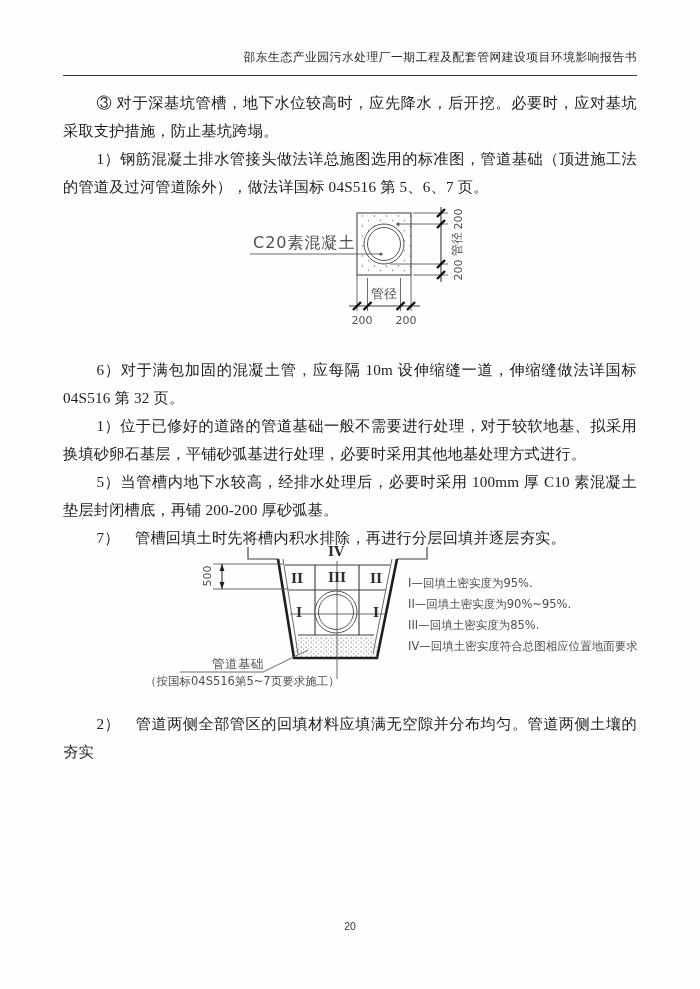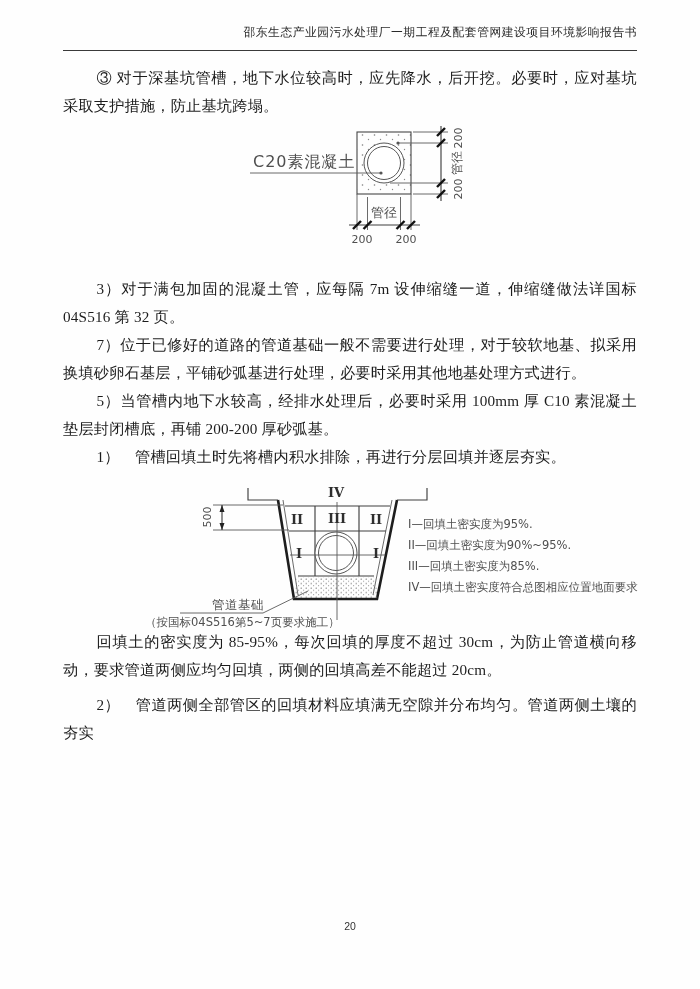--- a/index.html
+++ b/index.html
@@ -2,21 +2,21 @@
 <html><head>
 <meta charset="utf-8">
 <style>
   html,body{margin:0;padding:0;background:#888;}
   .page{
     position:relative;
     width:700px;height:989px;
     background:#fefefe;
     margin:0 auto;
     box-sizing:border-box;
-    padding:20px 63px 0 63px;
+    padding:45px 63px 0 63px;
     font-family:"Liberation Serif","DejaVu Serif",serif;
     color:#1c1c1c;
     overflow:hidden;
   }
   .header{
     margin-top:5px;
     text-align:right;
     font-size:11.8px;
     line-height:15px;
     letter-spacing:0.5px;
@@ -26,24 +26,24 @@
     margin-bottom:13px;
   }
   p.body-par{
     margin:0;
     font-size:15.2px;
     line-height:28px;
     text-align:justify;
     text-indent:2.2em;
     letter-spacing:0.2px;
   }
-  p.mt7{margin-top:7px;}
+  p.mt7{margin-top:23px;}
   .fig-wrap1{height:155px;position:relative;}
   .fig-wrap1 svg{position:absolute;left:177px;top:2px;}
-  .fig-wrap2{height:135px;position:relative;margin-top:22px;}
+  .fig-wrap2{height:135px;position:relative;}
   .fig-wrap2 svg{position:absolute;left:77px;top:-14px;}
   .footer{
     position:absolute;left:0;right:0;bottom:57px;
     text-align:center;
     font-size:10.5px;
     font-family:"Liberation Sans","DejaVu Sans",sans-serif;
     color:#333;
   }
   
   .thin{stroke:#5a5a5a;stroke-width:0.9;fill:none;}
@@ -55,20 +55,21 @@
   .whitefill{fill:#fff;}
 </style>
 </head>
 <body>
 
 <div class="page">
 
   <div class="header">邵东生态产业园污水处理厂一期工程及配套管网建设项目环境影响报告书</div>
 
   <p class="body-par">③ 对于深基坑管槽，地下水位较高时，应先降水，后开挖。必要时，应对基坑采取支护措施，防止基坑跨塌。</p>
+  <p class="body-par">1）钢筋混凝土排水管接头做法详总施图选用的标准图，管道基础（顶进施工法的管道及过河管道除外），做法详国标 04S516 第 5、6、7 页。</p>
 
   <div class="fig-wrap1">
     <svg viewBox="0 0 250 140" width="250" height="140">
       <defs>
         <pattern id="stip1" width="12" height="10" patternUnits="userSpaceOnUse">
           <circle cx="2.5" cy="3" r="0.8" fill="#7a7a7a"></circle>
           <circle cx="8.5" cy="7.5" r="0.7" fill="#8a8a8a"></circle>
         </pattern>
       </defs>
 
@@ -104,24 +105,24 @@
       <line x1="113" y1="107" x2="121" y2="99" class="tick"></line>
       <line x1="123.5" y1="107" x2="131.5" y2="99" class="tick"></line>
       <line x1="156.5" y1="107" x2="164.5" y2="99" class="tick"></line>
       <line x1="167" y1="107" x2="175" y2="99" class="tick"></line>
       <text x="144" y="95" text-anchor="middle" class="cad" font-size="13">管径</text>
       <text x="122" y="121" text-anchor="middle" class="cad" font-size="11">200</text>
       <text x="166" y="121" text-anchor="middle" class="cad" font-size="11">200</text>
     </svg>
   </div>
 
-  <p class="body-par">3）对于满包加固的混凝土管，应每隔 7m 设伸缩缝一道，伸缩缝做法详国标 04S516 第 32 页。</p>
-  <p class="body-par">7）位于已修好的道路的管道基础一般不需要进行处理，对于较软地基、拟采用换填砂卵石基层，平铺砂弧基进行处理，必要时采用其他地基处理方式进行。</p>
+  <p class="body-par">6）对于满包加固的混凝土管，应每隔 10m 设伸缩缝一道，伸缩缝做法详国标 04S516 第 32 页。</p>
+  <p class="body-par">1）位于已修好的道路的管道基础一般不需要进行处理，对于较软地基、拟采用换填砂卵石基层，平铺砂弧基进行处理，必要时采用其他地基处理方式进行。</p>
   <p class="body-par">5）当管槽内地下水较高，经排水处理后，必要时采用 100mm 厚 C10 素混凝土垫层封闭槽底，再铺 200-200 厚砂弧基。</p>
-  <p class="body-par">1）　管槽回填土时先将槽内积水排除，再进行分层回填并逐层夯实。</p>
+  <p class="body-par">7）　管槽回填土时先将槽内积水排除，再进行分层回填并逐层夯实。</p>
 
   <div class="fig-wrap2">
     <svg viewBox="0 0 525 155" width="525" height="155">
       <defs>
         <pattern id="stip2" width="5" height="4.5" patternUnits="userSpaceOnUse">
           <circle cx="1.2" cy="1.2" r="0.7" fill="#777"></circle>
           <circle cx="3.6" cy="3.2" r="0.6" fill="#8a8a8a"></circle>
         </pattern>
       </defs>
 
@@ -165,18 +166,17 @@
       <line x1="123" y1="134" x2="168" y2="112" class="thin"></line>
       <text x="5" y="147" class="cad" font-size="11.5">（按国标04S516第5~7页要求施工）</text>
 
       <text x="268" y="49" class="cad" font-size="11.5">I—回填土密实度为95%.</text>
       <text x="268" y="70" class="cad" font-size="11.5">II—回填土密实度为90%~95%.</text>
       <text x="268" y="91" class="cad" font-size="11.5">III—回填土密实度为85%.</text>
       <text x="268" y="112" class="cad" font-size="11.5">IV—回填土密实度符合总图相应位置地面要求</text>
     </svg>
   </div>
 
-  <p class="body-par">回填土的密实度为 85-95%，每次回填的厚度不超过 30cm，为防止管道横向移动，要求管道两侧应均匀回填，两侧的回填高差不能超过 20cm。</p>
   <p class="body-par mt7">2）　管道两侧全部管区的回填材料应填满无空隙并分布均匀。管道两侧土壤的夯实</p>
 
   <div class="footer">20</div>
 
 </div>
 
 </body></html>

